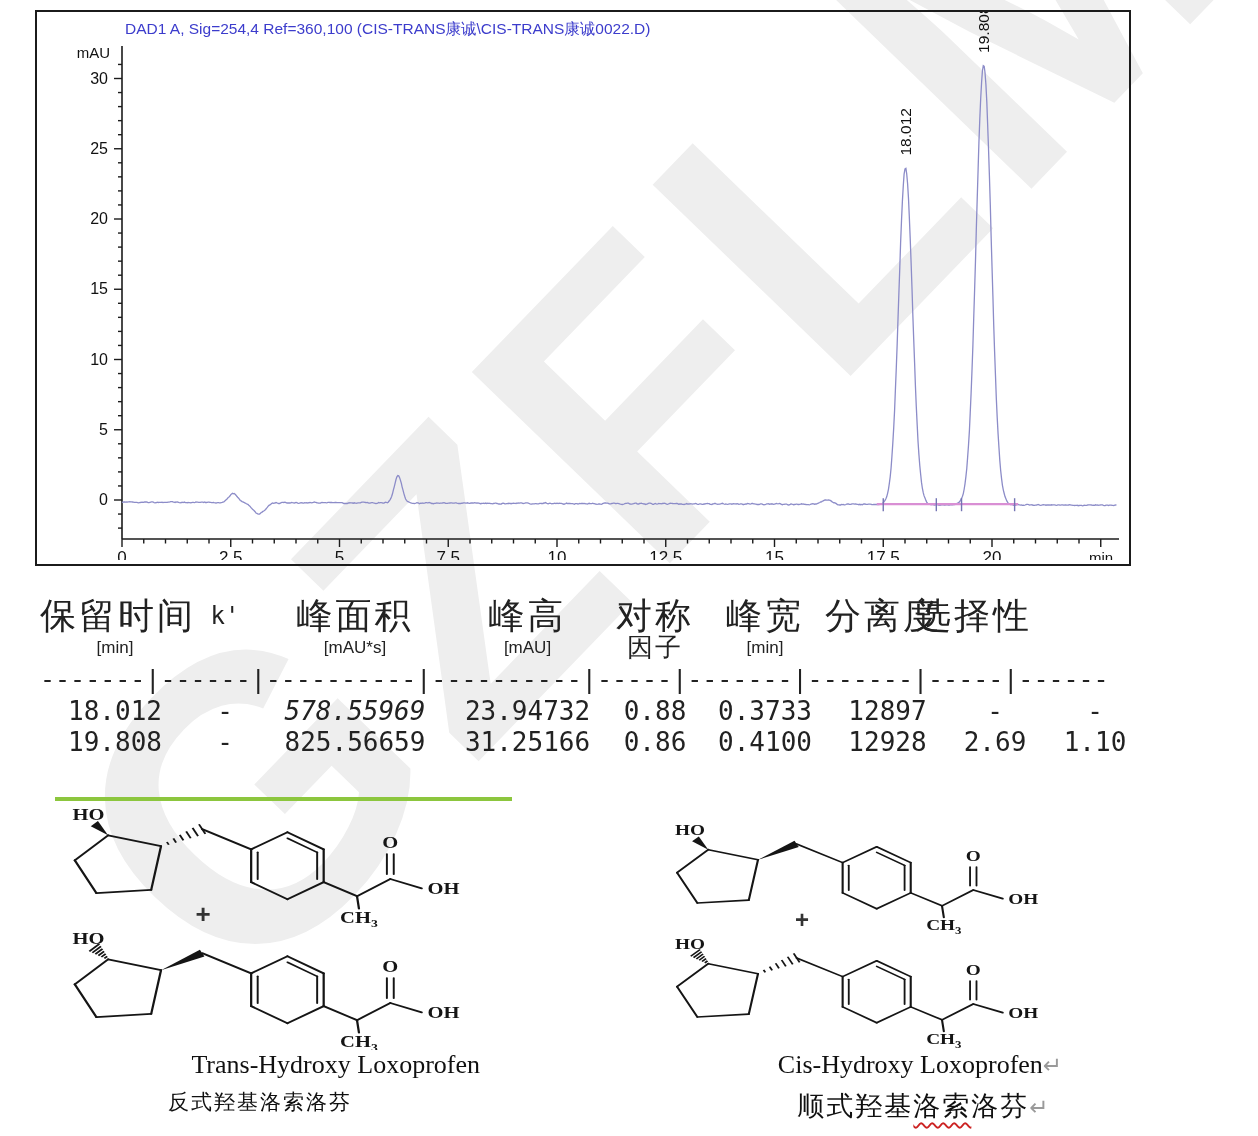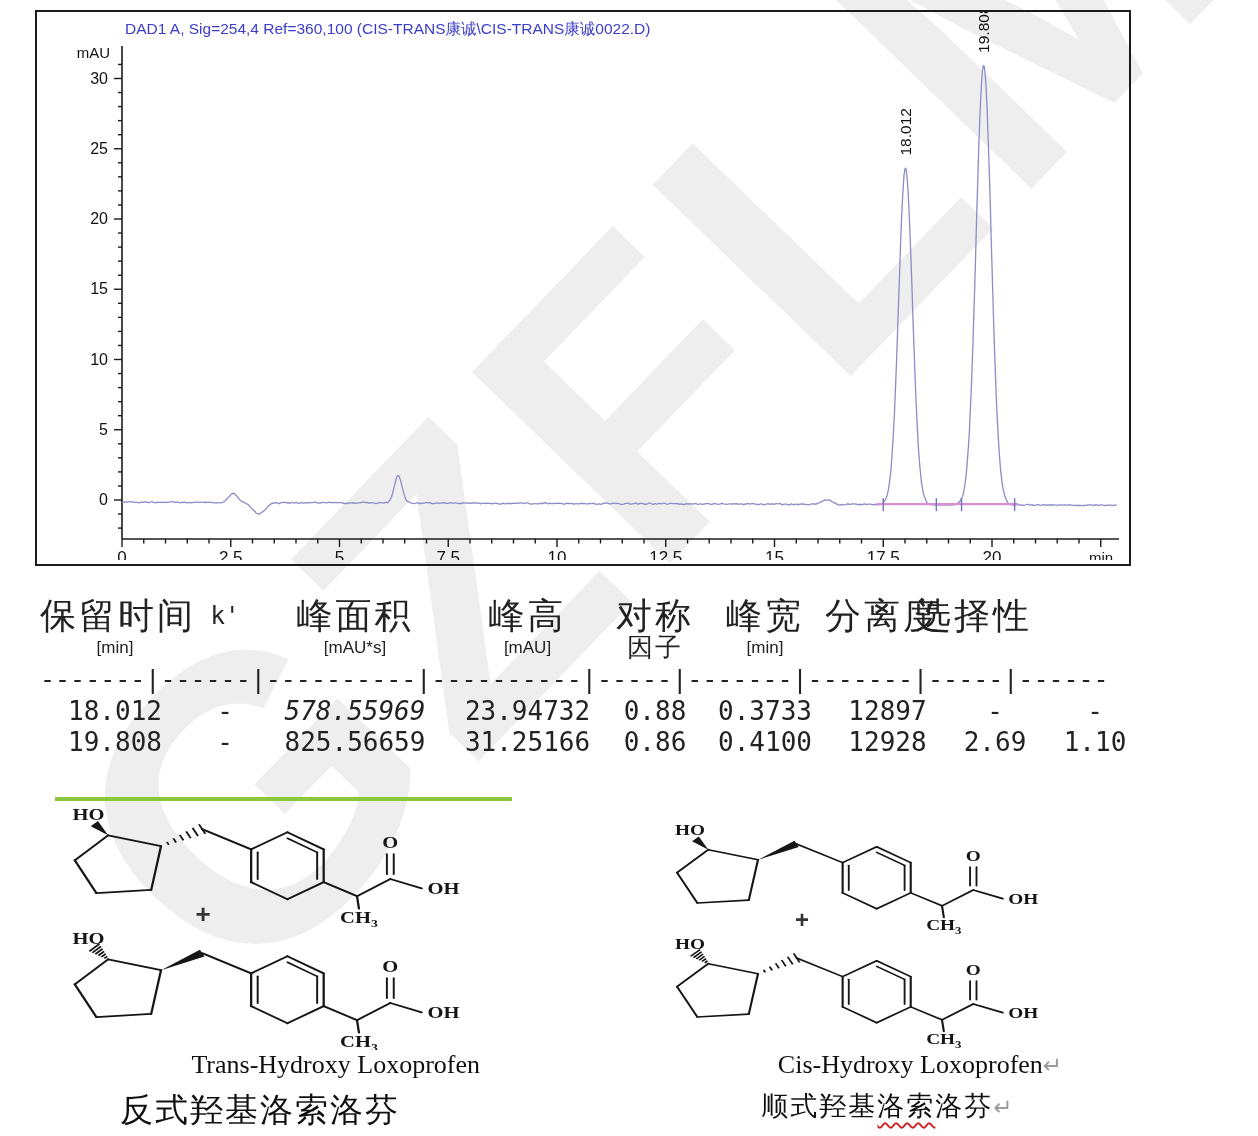--- a/index.html
+++ b/index.html
@@ -23,23 +23,23 @@
   .sep{font-family:"DejaVu Sans Mono",monospace;font-size:25px;line-height:32px;
        margin-top:2px;white-space:pre;overflow:hidden;}
   .cell{font-family:"DejaVu Sans Mono",monospace;font-size:26px;line-height:31px;}
   .spanel{position:absolute;z-index:1;}
   .spanel-left{left:55px;top:797px;width:457px;height:253px;}
   .spanel-right{left:660px;top:812px;width:445px;height:238px;}
   .greenbar{position:absolute;left:0;top:0;width:100%;height:4px;background:#8cc63e;}
   .cap{position:absolute;text-align:center;font-family:"Liberation Serif",serif;
        color:#101010;z-index:1;}
   .cap-left-en{left:40px;top:1050px;width:440px;font-size:26px;text-align:right;}
-  .cap-left-zh{left:40px;top:1088px;width:440px;font-size:33px;letter-spacing:2px;}
+  .cap-left-zh{left:40px;top:1088px;width:440px;font-size:21px;letter-spacing:2px;}
   .cap-right-en{left:700px;top:1050px;width:440px;font-size:26px;}
-  .cap-right-zh{left:668px;top:1088px;width:440px;font-size:27px;letter-spacing:2px;}
+  .cap-right-zh{left:704px;top:1088px;width:440px;font-size:27px;letter-spacing:2px;}
   .retmark{color:#9a9a9a;font-family:"DejaVu Sans",sans-serif;font-size:23px;}
   .wavy{text-decoration:underline;text-decoration-style:wavy;
         text-decoration-color:#cc2222;text-decoration-thickness:1.5px;
         text-underline-offset:7px;}
 </style>
 </head>
 <body>
 
 <div class="page">
 

